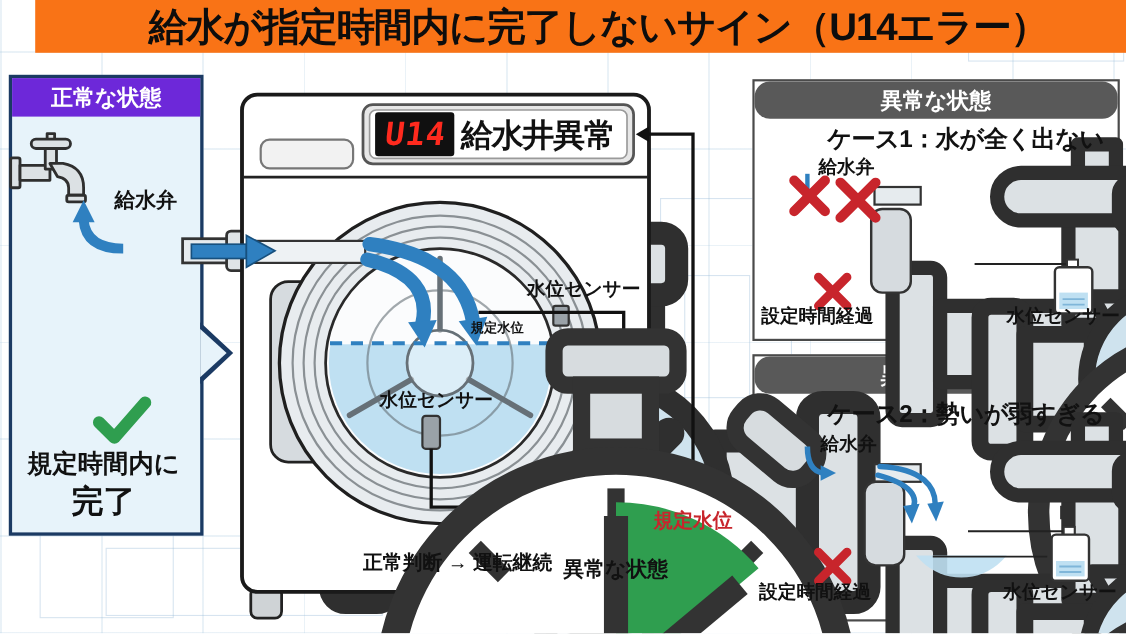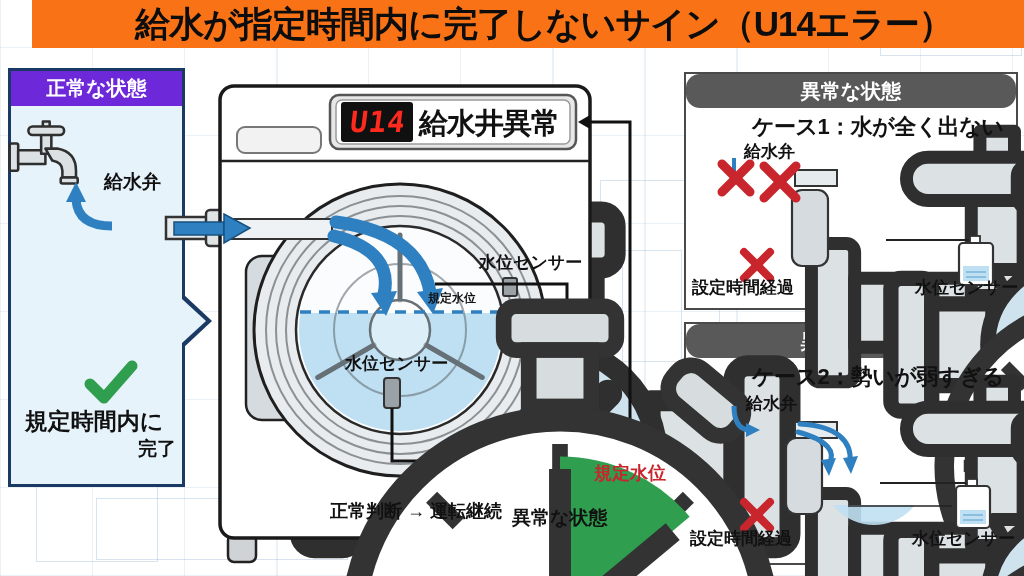--- a/index.html
+++ b/index.html
@@ -293,21 +293,21 @@
         <rect x="956" y="486" width="34" height="42" rx="4" fill="#fff" stroke="#333" stroke-width="2.2"></rect>
         <rect x="960" y="510" width="26" height="14" fill="#bfe0f2"></rect>
         <line x1="963" y1="515" x2="983" y2="515" stroke="#7fb6d9" stroke-width="1.6"></line>
         <line x1="963" y1="520" x2="983" y2="520" stroke="#7fb6d9" stroke-width="1.6"></line>
       </g>
     </g>
   </svg>
 
   <div class="label" style="left:104px;top:169px;font-size:19px;">給水弁</div>
   <div class="label center2" style="left:12px;top:406px;width:164px;font-size:23px;">規定時間内に</div>
-  <div class="label center2" style="left:12px;top:436px;width:164px;font-size:19px;text-align:right;">完了</div>
+  <div class="label center2" style="left:12px;top:436px;width:164px;font-size:29px;">完了</div>
 
   <div class="led">U14</div>
   <div class="label" style="left:419px;top:104px;font-size:29px;font-weight:900;letter-spacing:-1px;">給水井異常</div>
   <div class="label" style="left:479px;top:251px;font-size:17px;">水位センサー</div>
   <div class="label" style="left:428px;top:290px;font-size:12px;">規定水位</div>
   <div class="label" style="left:345px;top:352px;font-size:17px;">水位センサー</div>
   <div class="label" style="left:330px;top:469px;font-size:18px;margin-top:30px;">正常判断 → 運転継続</div>
   <div class="label" style="left:512px;top:505px;font-size:19px;">異常な状態</div>
   <div class="label red" style="left:594px;top:461px;font-size:18px;font-weight:900;">規定水位</div>
 

